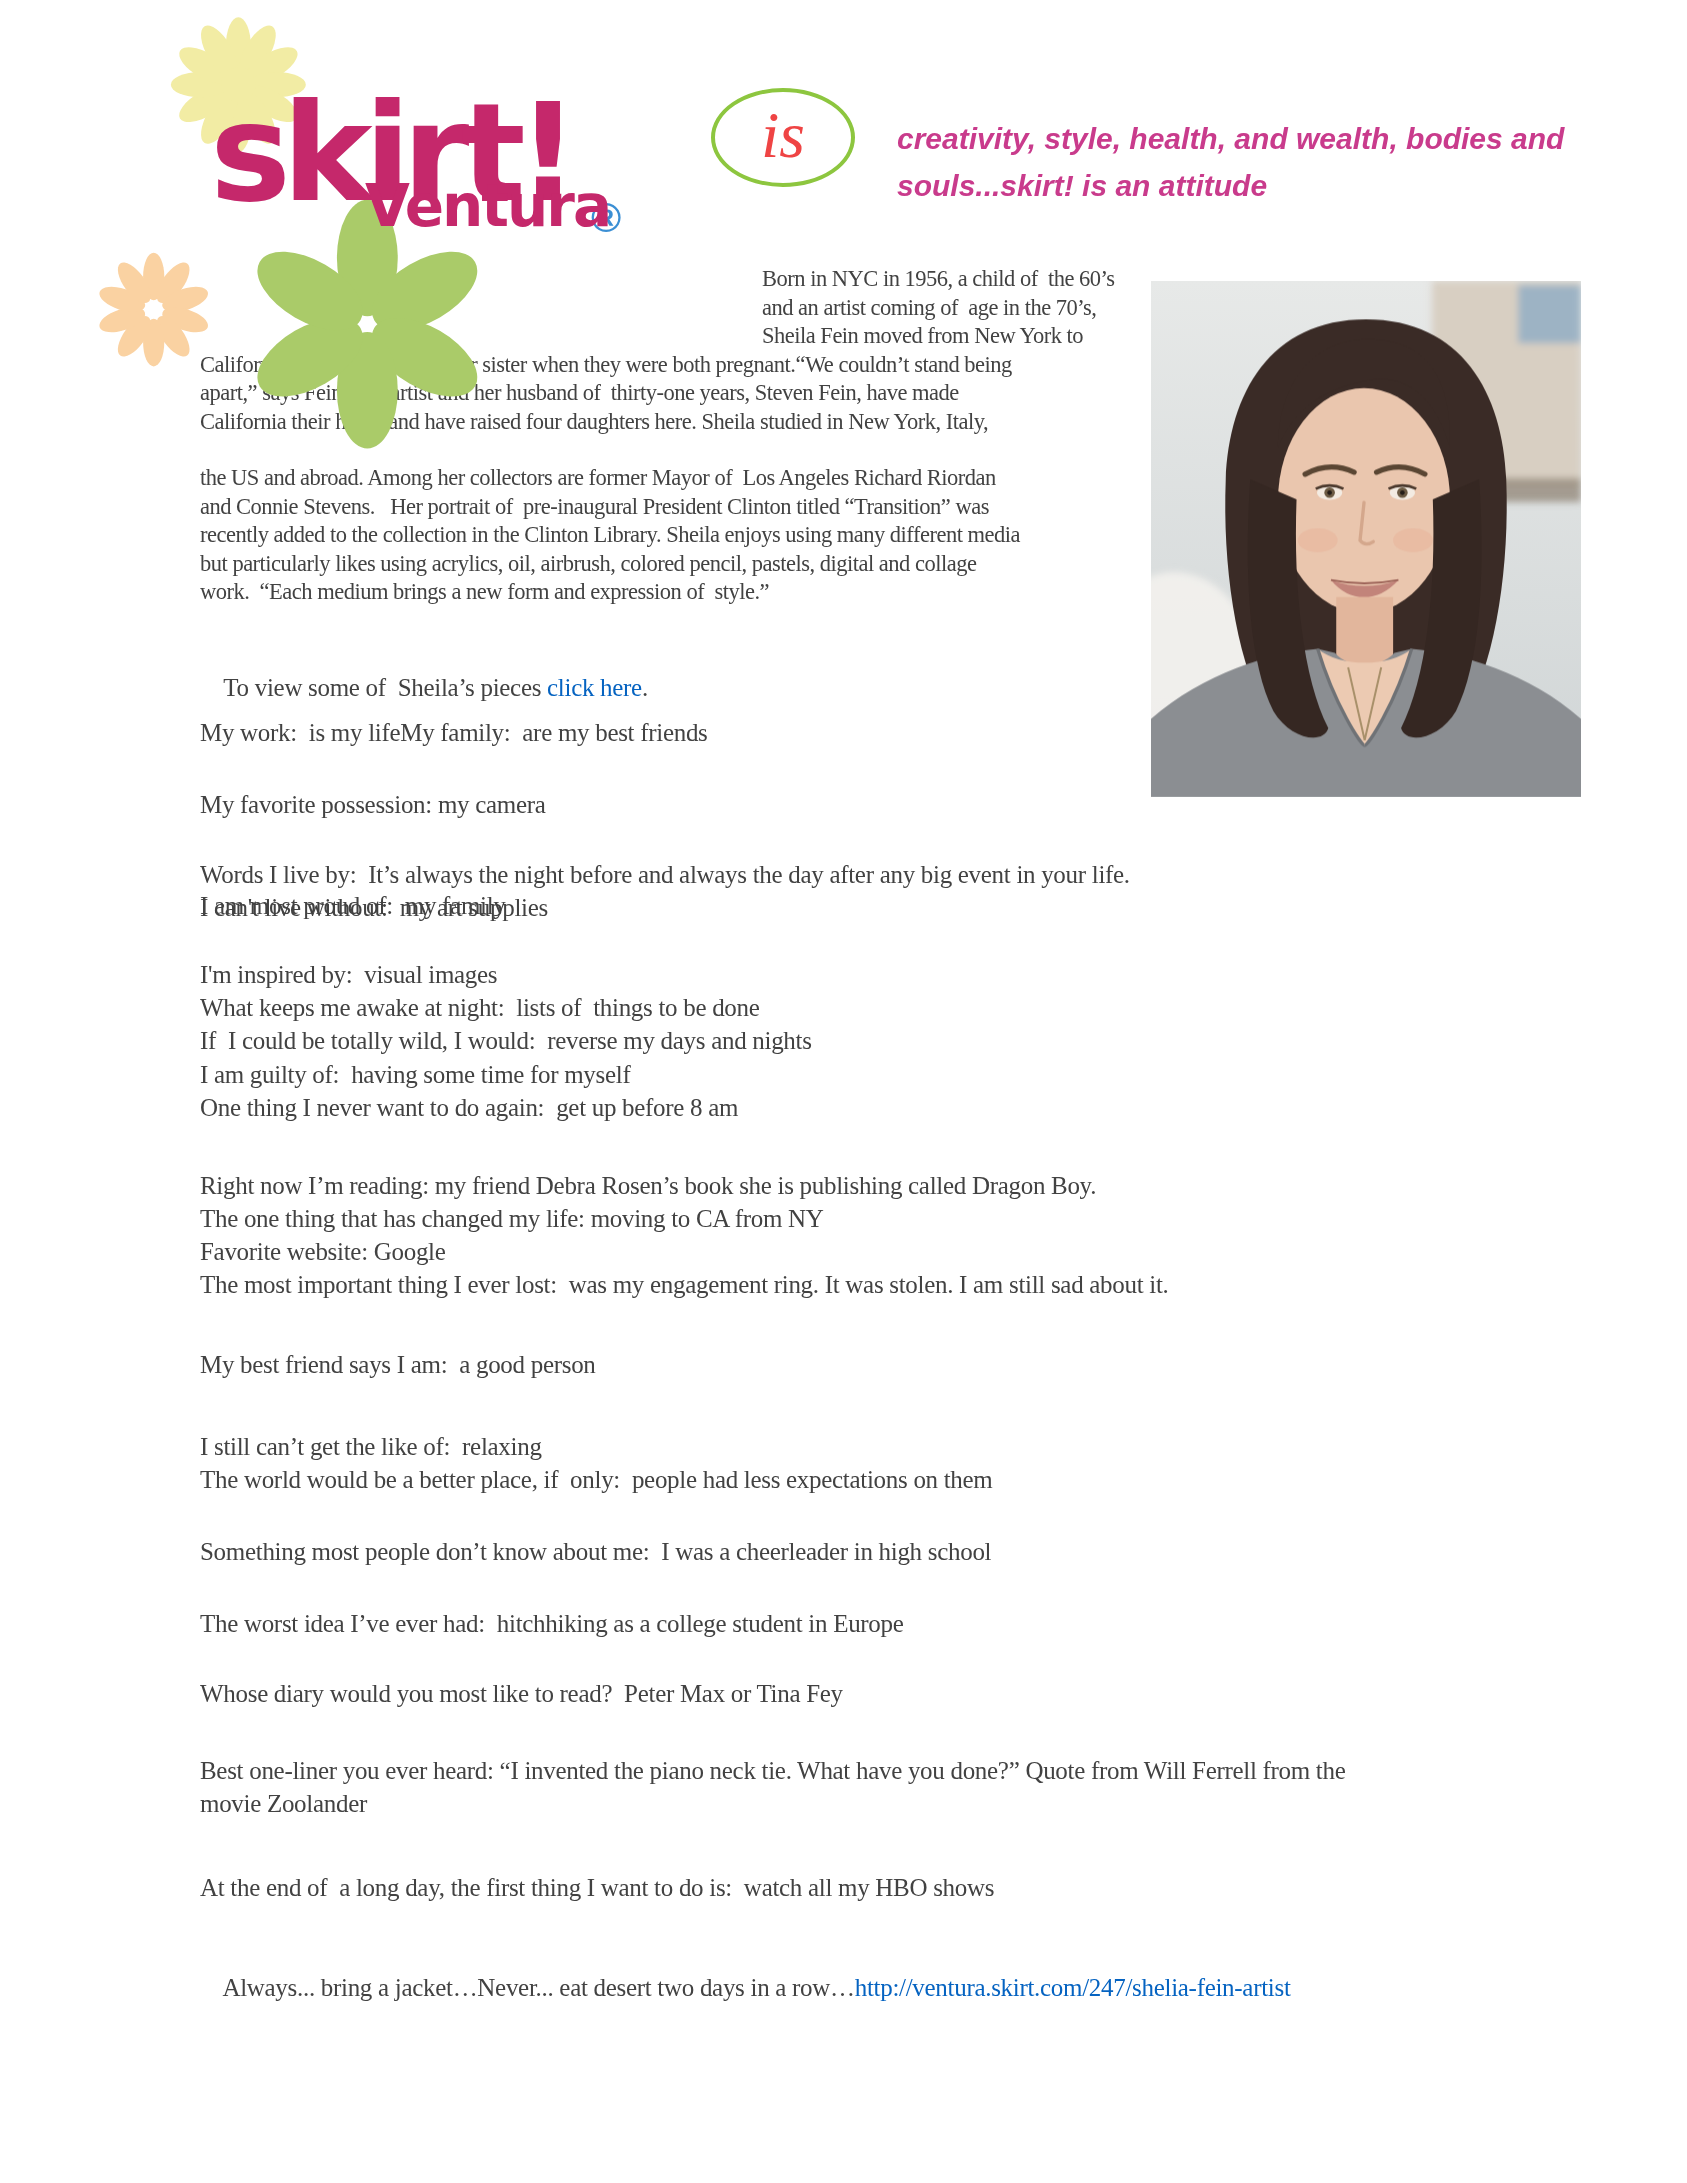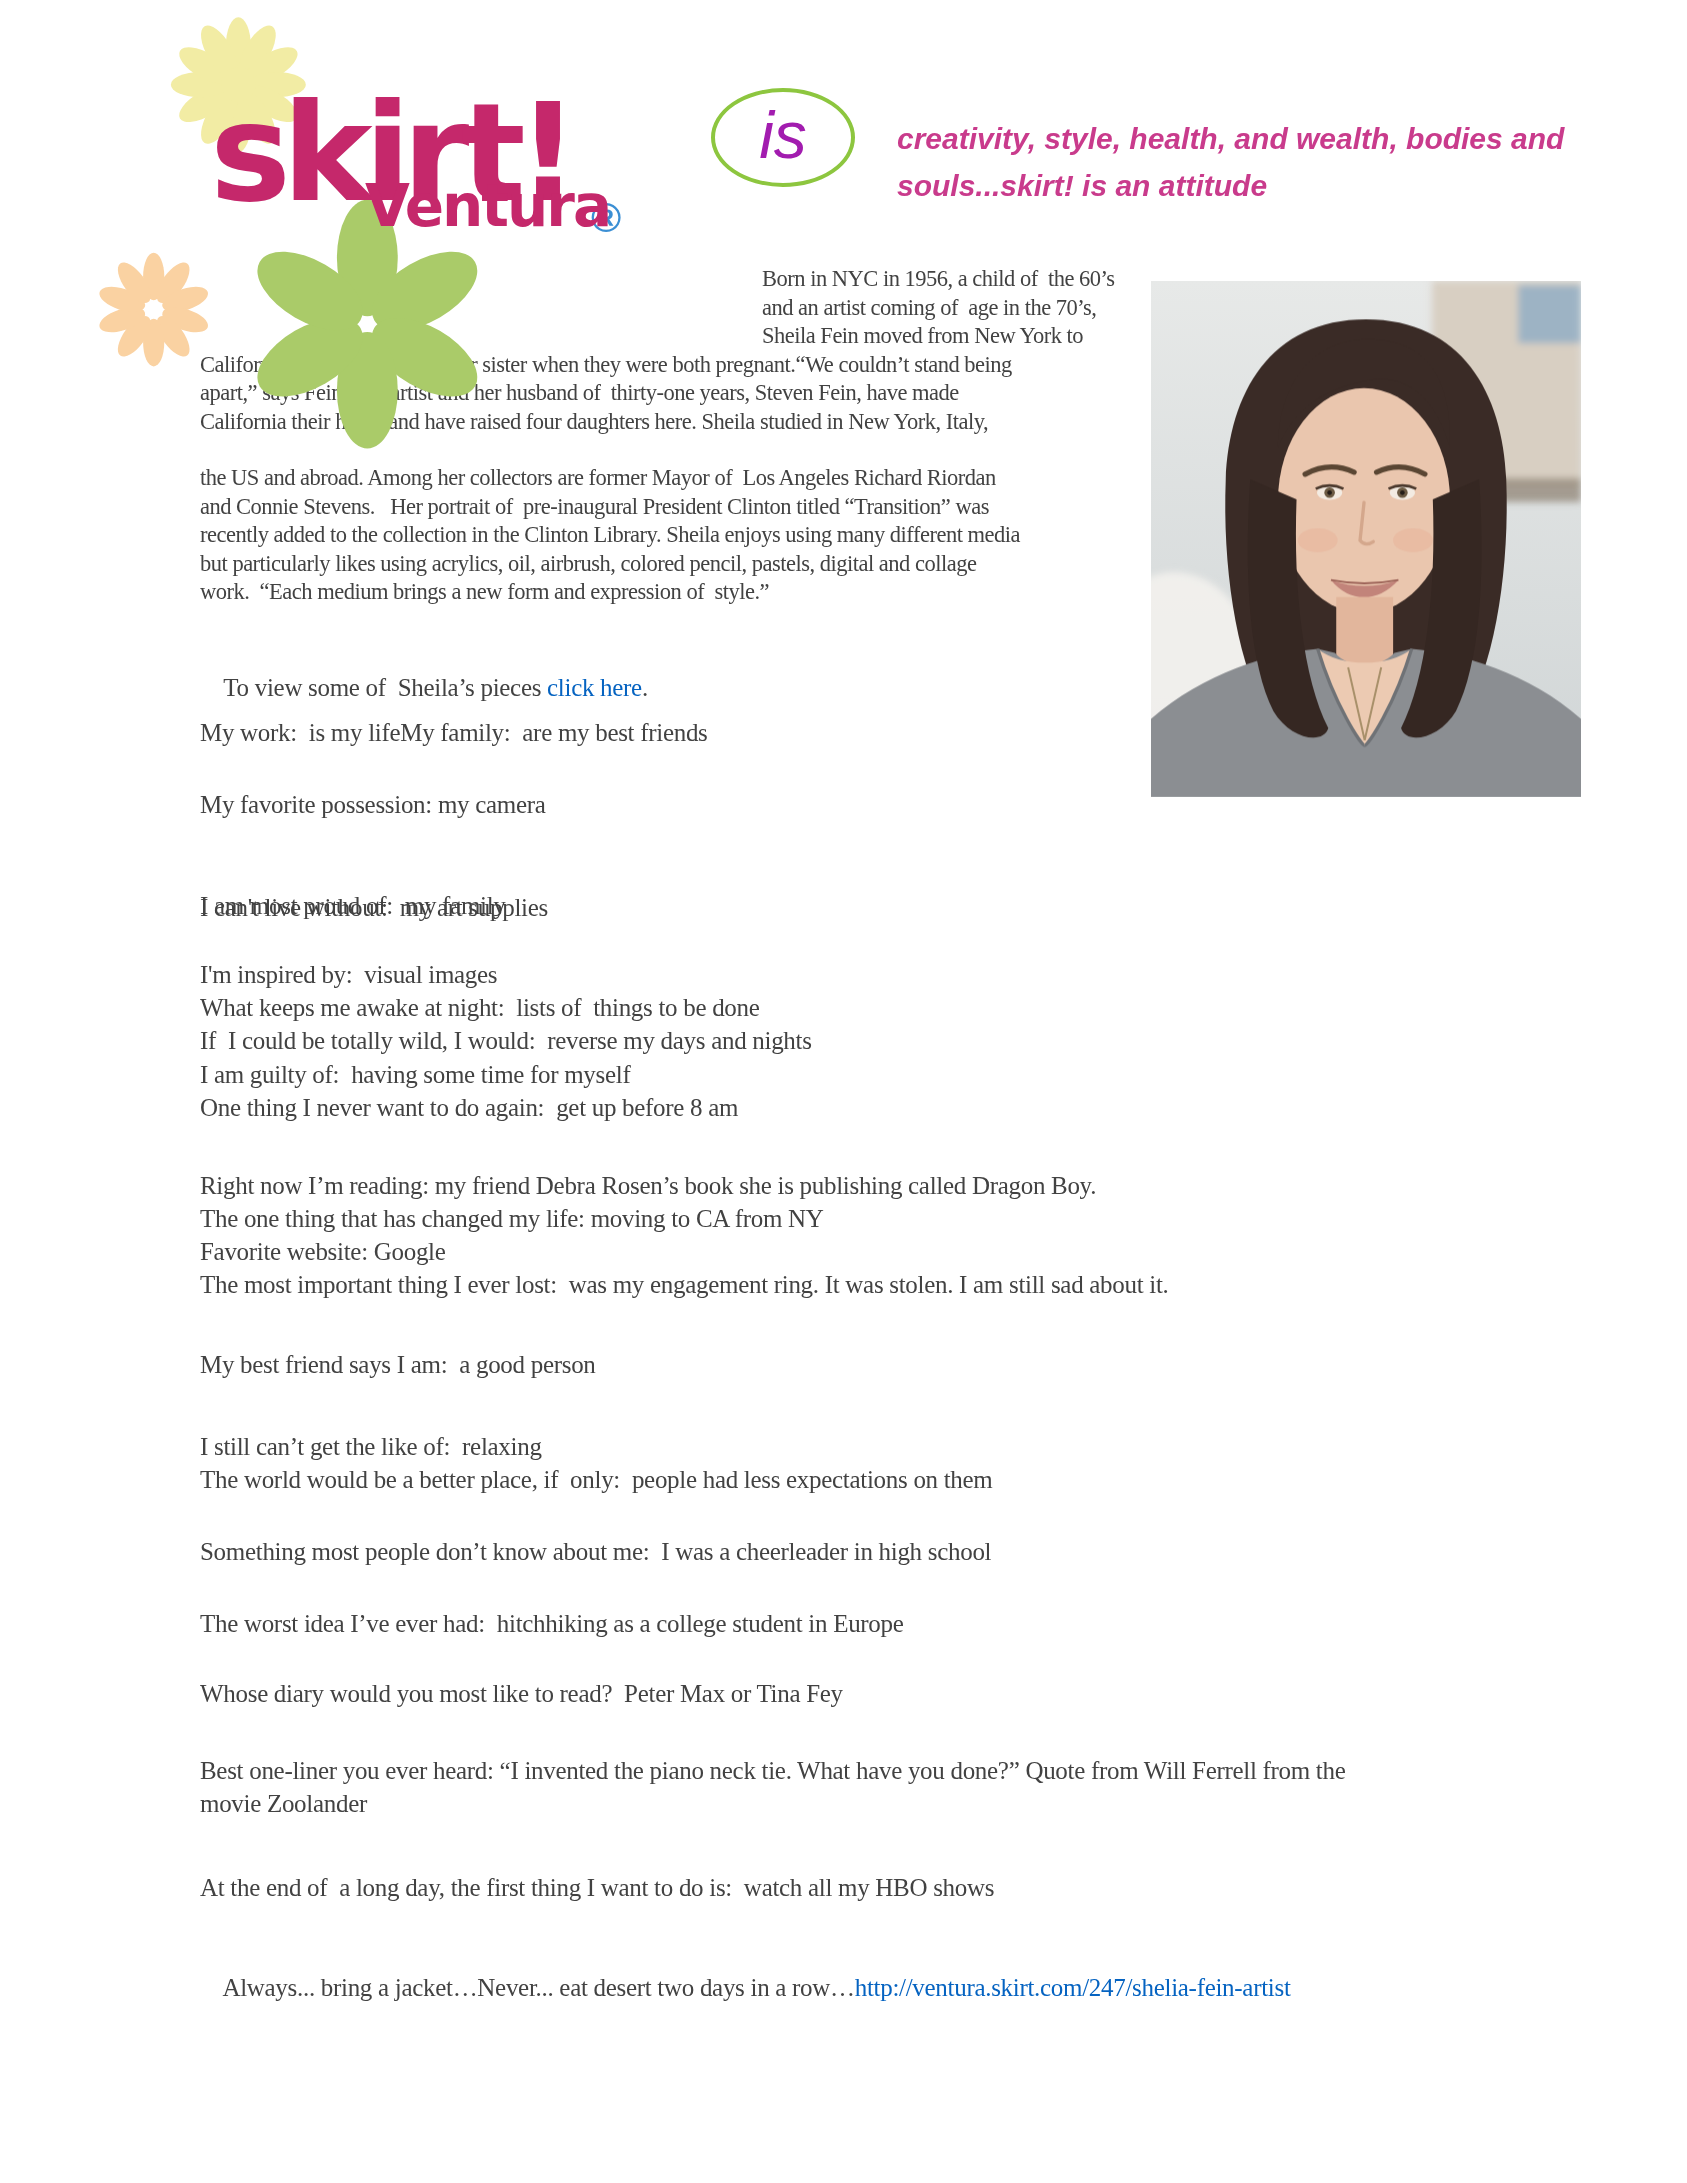--- a/index.html
+++ b/index.html
@@ -12,22 +12,22 @@
          font-weight:bold;font-size:136px;line-height:1;letter-spacing:-8.6px;color:#c5286b;}
   .brand-reg{position:absolute;left:591px;top:198px;z-index:2;font-size:41px;line-height:1;
          font-family:"Liberation Sans",sans-serif;color:#3b8fd4;font-weight:bold;}
   .brand-region{position:absolute;left:365px;top:177px;z-index:2;
          font-family:"DejaVu Sans","Liberation Sans",sans-serif;
          font-weight:bold;font-size:58px;line-height:1;letter-spacing:-2px;color:#c5286b;}
   
   .is-badge{position:absolute;left:711px;top:88px;width:144px;height:99px;
          border:4.6px solid #8dc63f;border-radius:50%;box-sizing:border-box;
          display:flex;align-items:center;justify-content:center;}
-  .is-badge span{font-family:Liberation Sans, sans-serif;font-style:italic;
-         font-size:66px;line-height:1;color:#a21caf;transform:translateY(-2.6px);}
+  .is-badge span{font-family:Liberation Serif, serif;font-style:italic;
+         font-size:66px;line-height:1;color:#ef4444;transform:translateY(-2.6px);}
   
   .tagline-line{position:absolute;left:897px;white-space:pre;
          font-family:"Liberation Sans",sans-serif;font-style:italic;font-weight:700;
          font-size:30px;line-height:1;color:#c93b8c;}
   
   .doc-line{position:absolute;left:200px;white-space:pre;color:#424242;
          font-size:25px;line-height:1.1;letter-spacing:-0.3px;}
   .intro-sm{font-size:22.5px;letter-spacing:-0.5px;}
   .indent{left:718px;margin-left:44px;}
   a.doc-link{color:#0563c1;cursor:pointer;text-align:right;}
@@ -170,20 +170,21 @@
   <div class="doc-line intro-sm" style="top:552px">but particularly likes using acrylics, oil, airbrush, colored pencil, pastels, digital and collage</div>
   <div class="doc-line intro-sm" style="top:580px">work.  “Each medium brings a new form and expression of  style.”</div>
 
   <div class="doc-line" style="top:646px">
     <span>To view some of  Sheila’s pieces </span><a class="doc-link">click here</a><span>.</span>
   </div>
 
   <div class="doc-line" style="top:719px">My work:  is my lifeMy family:  are my best friends</div>
   <div class="doc-line" style="top:791px">My favorite possession: my camera</div>
 
+  <div class="doc-line" style="top:861px">Words I live by:  It’s always the night before and always the day after any big event in your life.</div>
   <div class="doc-line" style="top:894px">I can't live without:  my art supplies</div>
   <div class="doc-line" style="top:892px">I am most proud of:  my family</div>
   <div class="doc-line" style="top:961px">I'm inspired by:  visual images</div>
   <div class="doc-line" style="top:994px">What keeps me awake at night:  lists of  things to be done</div>
   <div class="doc-line" style="top:1027px">If  I could be totally wild, I would:  reverse my days and nights</div>
   <div class="doc-line" style="top:1061px">I am guilty of:  having some time for myself</div>
   <div class="doc-line" style="top:1094px">One thing I never want to do again:  get up before 8 am</div>
 
   <div class="doc-line" style="top:1172px">Right now I’m reading: my friend Debra Rosen’s book she is publishing called Dragon Boy.</div>
   <div class="doc-line" style="top:1205px">The one thing that has changed my life: moving to CA from NY</div>

